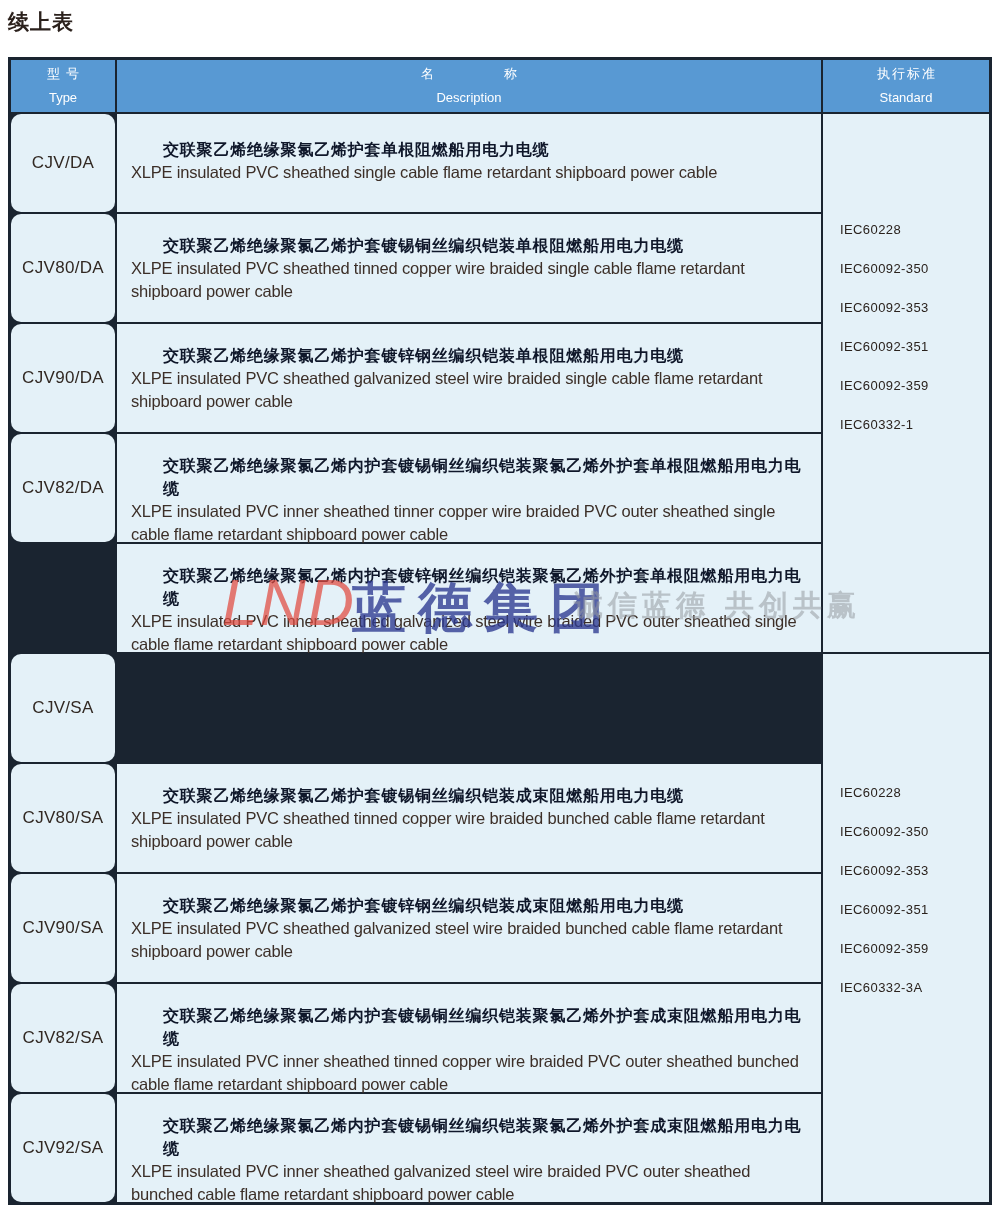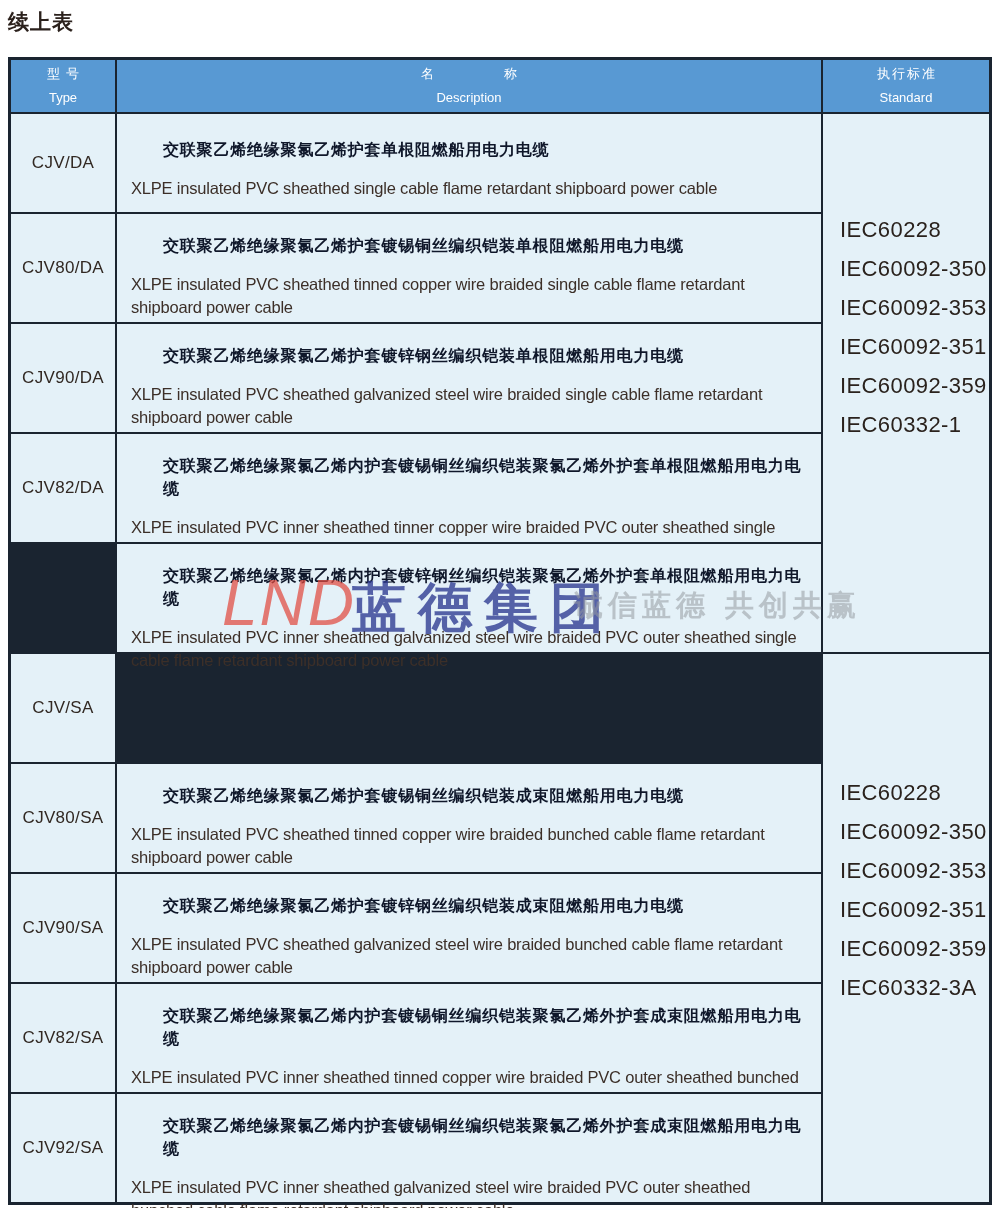--- a/index.html
+++ b/index.html
@@ -31,41 +31,41 @@
     background:#5899d3;
     color:#ffffff;
     display:flex;flex-direction:column;
     align-items:center;justify-content:center;
     line-height:24px;font-size:13px;
   }
   .hzh{letter-spacing:6px;margin-right:-6px;}
   .hzh-wide{letter-spacing:70px;margin-right:-70px;}
   .type-cell{
     display:flex;align-items:center;justify-content:center;
-    font-size:17px;color:#322923;letter-spacing:0.3px;
+    font-size:17px;color:#322923;letter-spacing:0.3px;border-radius:10px;
   }
   .desc-cell{padding:20px 10px 0 14px;}
   .desc-cell.first{padding-top:24px;}
   .zh-line{
     font-size:16px;font-weight:700;color:#0f172a;
     letter-spacing:0.8px;line-height:23px;
     font-family:"DejaVu Sans","Liberation Sans",sans-serif;
     margin-left:32px;
   }
   .en-line{
     font-size:16.5px;color:#3c2f28;line-height:22.5px;
-    letter-spacing:-0.2px;margin-top:16px;max-width:690px;
+    letter-spacing:-0.2px;margin-top:0;max-width:690px;
   }
   .std-cell{
     display:flex;align-items:center;
   }
   .std-inner{
     display:flex;flex-direction:column;gap:15px;
     padding-left:17px;width:100%;
-    font-size:22px;font-weight:500;color:#2a221d;
+    font-size:13px;font-weight:500;color:#2a221d;
     letter-spacing:0.4px;line-height:24px;
   }
   .std-inner.da{transform:translateY(-56px);}
   .std-inner.sa{transform:translateY(-38px);}
   .watermark{
     position:absolute;left:0;top:0;width:1000px;height:1208px;
     pointer-events:none;z-index:5;
   }
   .wm-logo{
     position:absolute;left:222px;top:566px;

